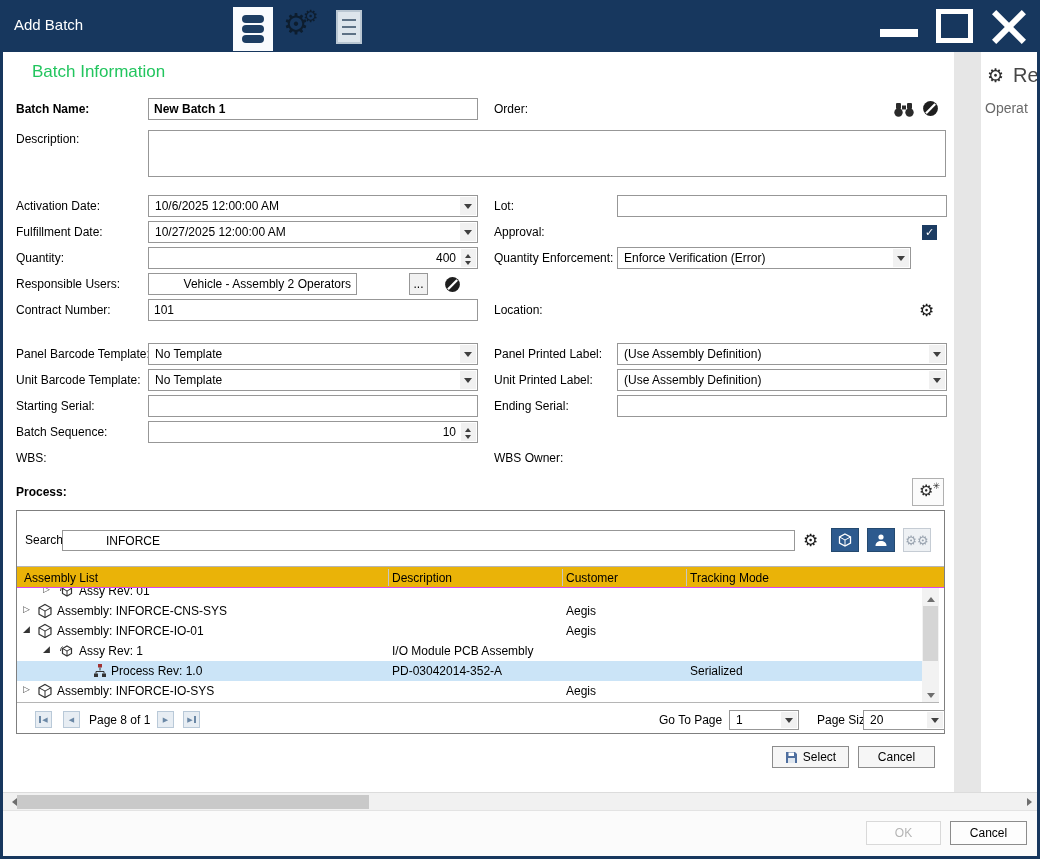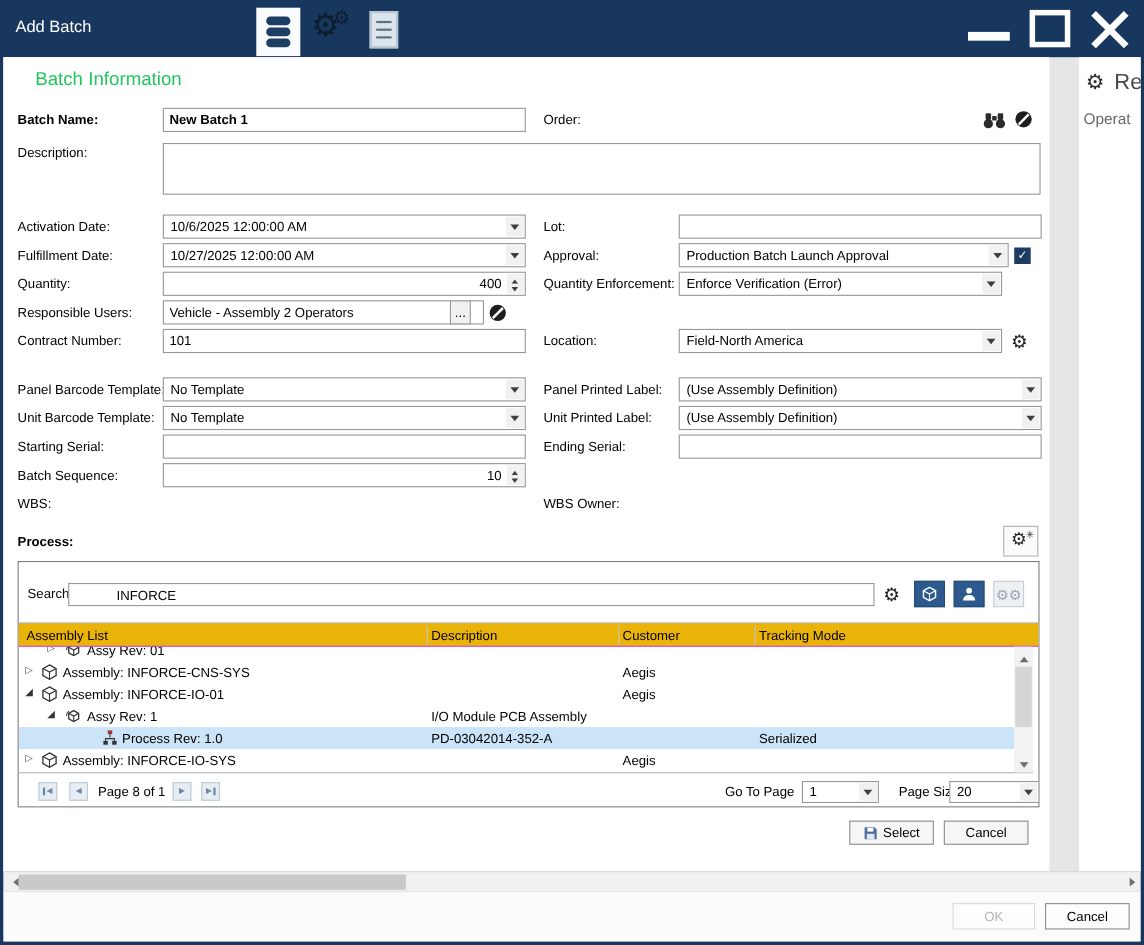--- a/index.html
+++ b/index.html
@@ -170,55 +170,47 @@
   </div>
   <span class="lbl" style="left:494px;top:195px">Lot:</span>
   <input class="tb" style="left: 617px; top: 195px; width: 330px;" value="">
 
   <span class="lbl" style="left:16px;top:221px">Fulfillment Date:</span>
   <div class="combo" style="left:148px;top:221px;width:330px">
     <span class="cval">10/27/2025 12:00:00 AM</span>
     <span class="cbtn"></span>
   </div>
   <span class="lbl" style="left:494px;top:221px">Approval:</span>
-  <div class="combo" style="left:617px;top:221px;width:300px">
-    <span class="cval">Production Batch Launch Approval</span>
-    <span class="cbtn"></span>
-  </div>
   <span class="chk" style="left:922px;top:225px">✓</span>
 
   <span class="lbl" style="left:16px;top:247px">Quantity:</span>
   <div class="spinbox" style="left:148px;top:247px;width:330px">
     <span class="sval">400</span>
     <span class="spin">
         <i class="up"></i>
         <i class="dn"></i>
       </span>
   </div>
   <span class="lbl" style="left:494px;top:247px">Quantity Enforcement:</span>
   <div class="combo" style="left:617px;top:247px;width:294px">
     <span class="cval">Enforce Verification (Error)</span>
     <span class="cbtn"></span>
   </div>
 
   <span class="lbl" style="left:16px;top:273px">Responsible Users:</span>
-  <input class="tb" style="left: 148px; top: 273px; width: 292px;" value="Vehicle - Assembly 2 Operators">
+  <input class="tb" style="left: 148px; top: 273px; width: 209px; text-align: right;" value="Vehicle - Assembly 2 Operators">
   <span class="browse" style="left:409px;top:273px">...</span>
   <svg style="position:absolute;left:444px;top:276px" width="17" height="17">
     <circle cx="8.5" cy="8.5" r="7.4" fill="#1e1e1e"></circle>
     <rect x="2" y="7.5" width="13" height="2.3" fill="#fff" transform="rotate(-45 8.5 8.5)"></rect>
   </svg>
 
   <span class="lbl" style="left:16px;top:299px">Contract Number:</span>
   <input class="tb" style="left: 148px; top: 299px; width: 330px;" value="101">
   <span class="lbl" style="left:494px;top:299px">Location:</span>
-  <div class="combo" style="left:617px;top:299px;width:294px">
-    <span class="cval">Field-North America</span>
-    <span class="cbtn"></span>
-  </div>
   <span class="gearico" style="left:919px;top:302px">⚙</span>
 
   <span class="lbl" style="left:16px;top:343px">Panel Barcode Template:</span>
   <div class="combo" style="left:148px;top:343px;width:330px">
     <span class="cval">No Template</span>
     <span class="cbtn"></span>
   </div>
   <span class="lbl" style="left:494px;top:343px">Panel Printed Label:</span>
   <div class="combo" style="left:617px;top:343px;width:330px">
     <span class="cval">(Use Assembly Definition)</span>

